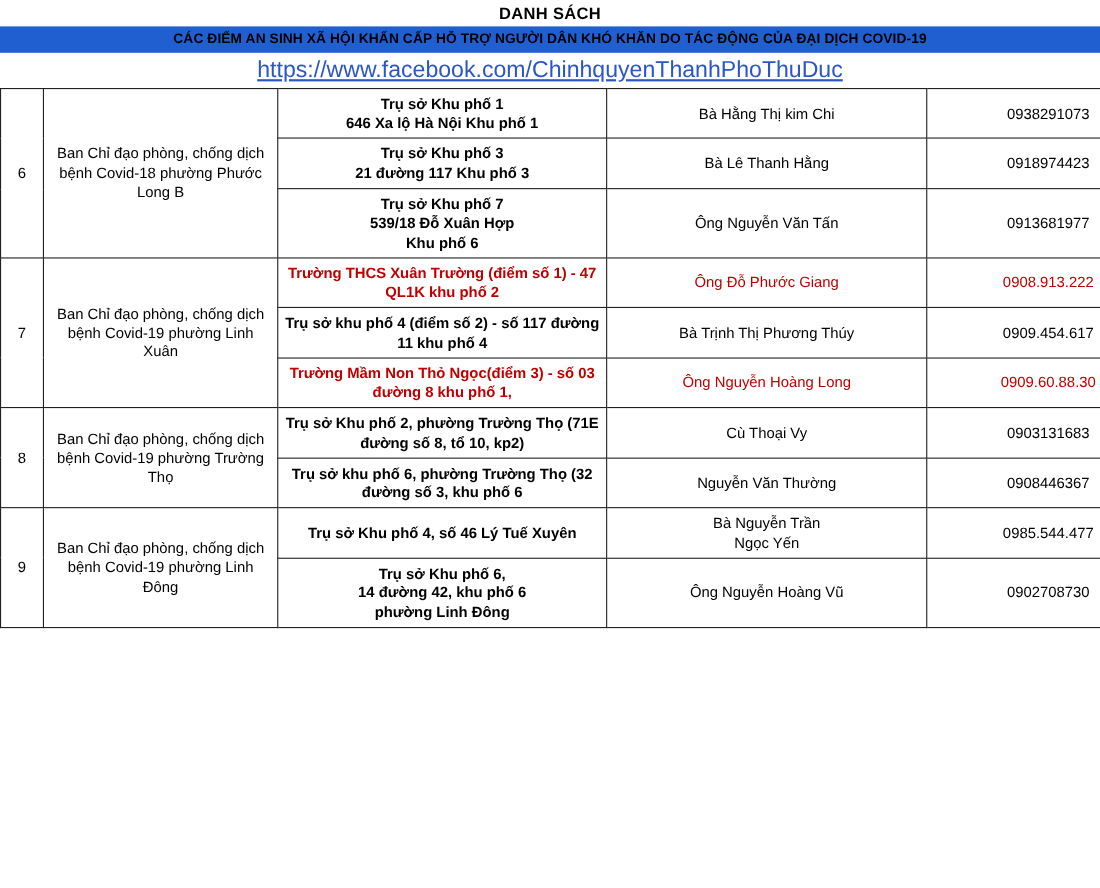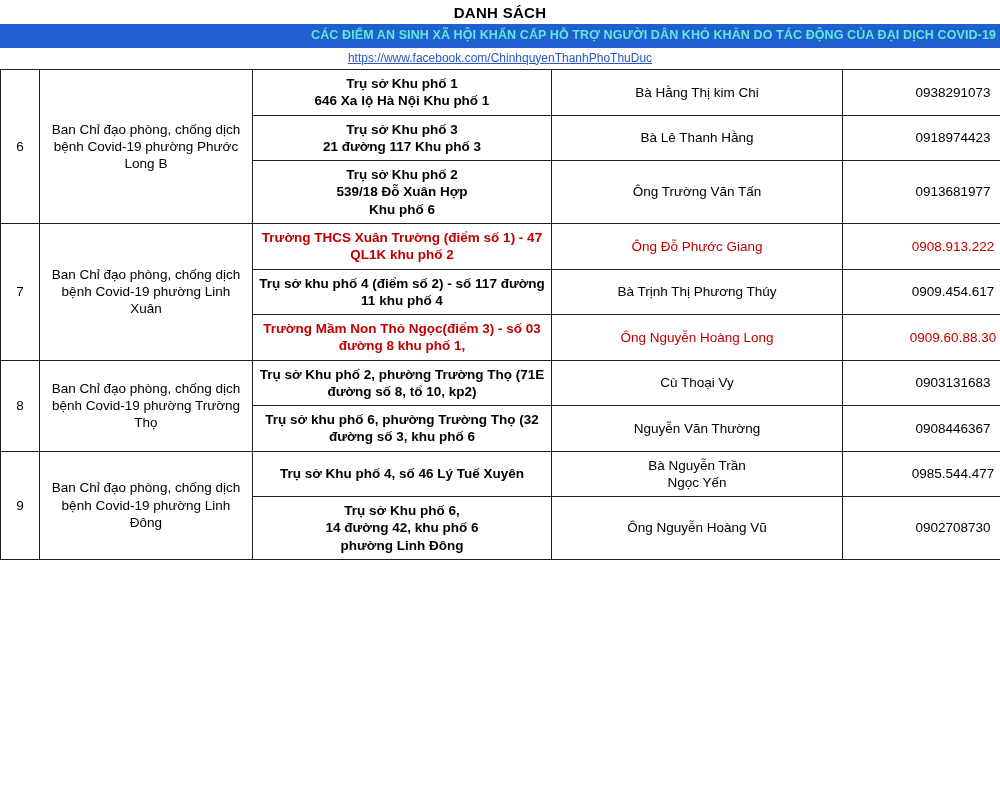--- a/index.html
+++ b/index.html
@@ -21,31 +21,31 @@
   .doc-title {
     text-align: center;
     font-weight: bold;
     font-size: 15px;
     letter-spacing: 0.3px;
     padding-top: 4px;
     padding-bottom: 3px;
   }
   .banner {
     background: #1f5fd0;
-    color: #5eead4;
-    text-align: right;
+    color: #000000;
+    text-align: center;
     font-weight: bold;
     font-size: 12.5px;
     letter-spacing: 0.1px;
     padding: 5px 4px 5px 4px;
     line-height: 1.1;
   }
   .fb-link {
     text-align: center;
-    font-size: 12px;
+    font-size: 21px;
     color: #2957c7;
     text-decoration: underline;
     padding: 3px 0 4px 0;
     line-height: 1.2;
   }
   table.list {
     border-collapse: collapse;
     width: 1000px;
     table-layout: fixed;
   }
@@ -74,37 +74,37 @@
 
   <div class="banner">CÁC ĐIỂM AN SINH XÃ HỘI KHẨN CẤP HỖ TRỢ NGƯỜI DÂN KHÓ KHĂN DO TÁC ĐỘNG CỦA ĐẠI DỊCH COVID-19</div>
 
   <a class="fb-link" style="display:block;" href="#">https://www.facebook.com/ChinhquyenThanhPhoThuDuc</a>
 
   <table class="list">
     <tbody>
 
       <tr>
         <td class="c-no" rowspan="3">6</td>
-        <td class="c-org" rowspan="3">Ban Chỉ đạo phòng, chống dịch bệnh Covid-19 phường Phước Long B</td>
+        <td class="c-org" rowspan="3">Ban Chỉ đạo phòng, chống dịch bệnh Covid-18 phường Phước Long B</td>
         <td class="c-place" style="white-space:pre-line;">Trụ sở Khu phố 1
 646 Xa lộ Hà Nội Khu phố 1</td>
         <td class="c-person">Bà Hằng Thị kim Chi</td>
         <td class="c-phone">0938291073</td>
       </tr>
       <tr>
         <td class="c-place" style="white-space:pre-line;">Trụ sở Khu phố 3
 21 đường 117 Khu phố 3</td>
         <td class="c-person">Bà Lê Thanh Hằng</td>
         <td class="c-phone">0918974423</td>
       </tr>
       <tr>
-        <td class="c-place" style="white-space:pre-line;">Trụ sở Khu phố 2
+        <td class="c-place" style="white-space:pre-line;">Trụ sở Khu phố 7
 539/18 Đỗ Xuân Hợp
 Khu phố 6</td>
-        <td class="c-person">Ông Trường Văn Tấn</td>
+        <td class="c-person">Ông Nguyễn Văn Tấn</td>
         <td class="c-phone">0913681977</td>
       </tr>
 
       <tr>
         <td class="c-no" rowspan="3">7</td>
         <td class="c-org" rowspan="3">Ban Chỉ đạo phòng, chống dịch bệnh Covid-19 phường Linh Xuân</td>
         <td class="c-place red">Trường THCS Xuân Trường (điểm số 1) - 47 QL1K khu phố 2</td>
         <td class="c-person red">Ông Đỗ Phước Giang</td>
         <td class="c-phone red">0908.913.222</td>
       </tr>

